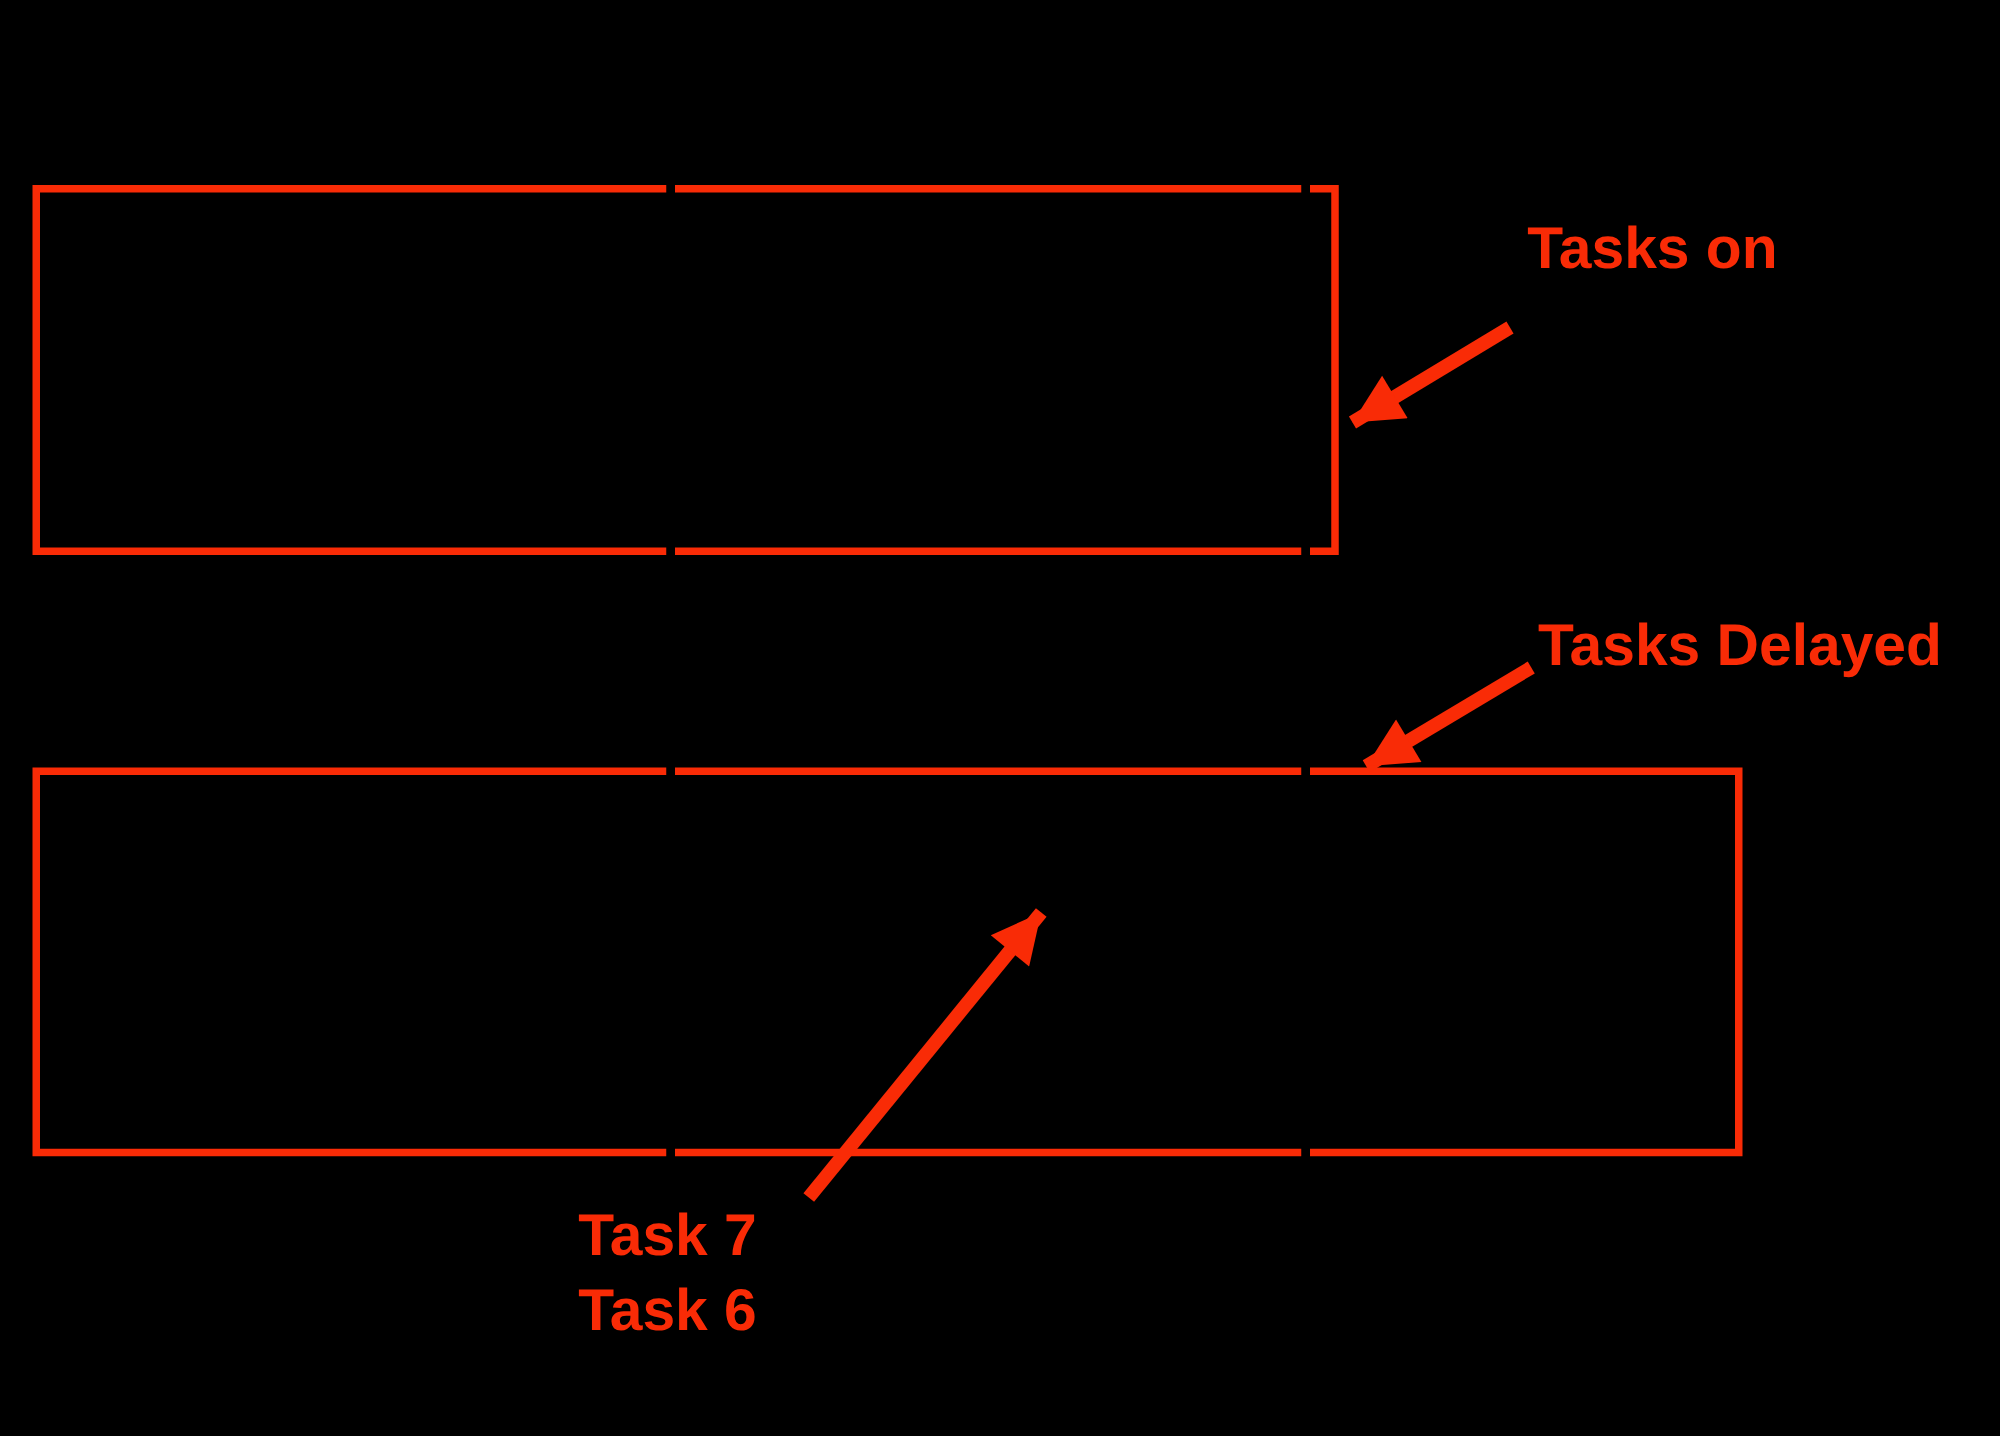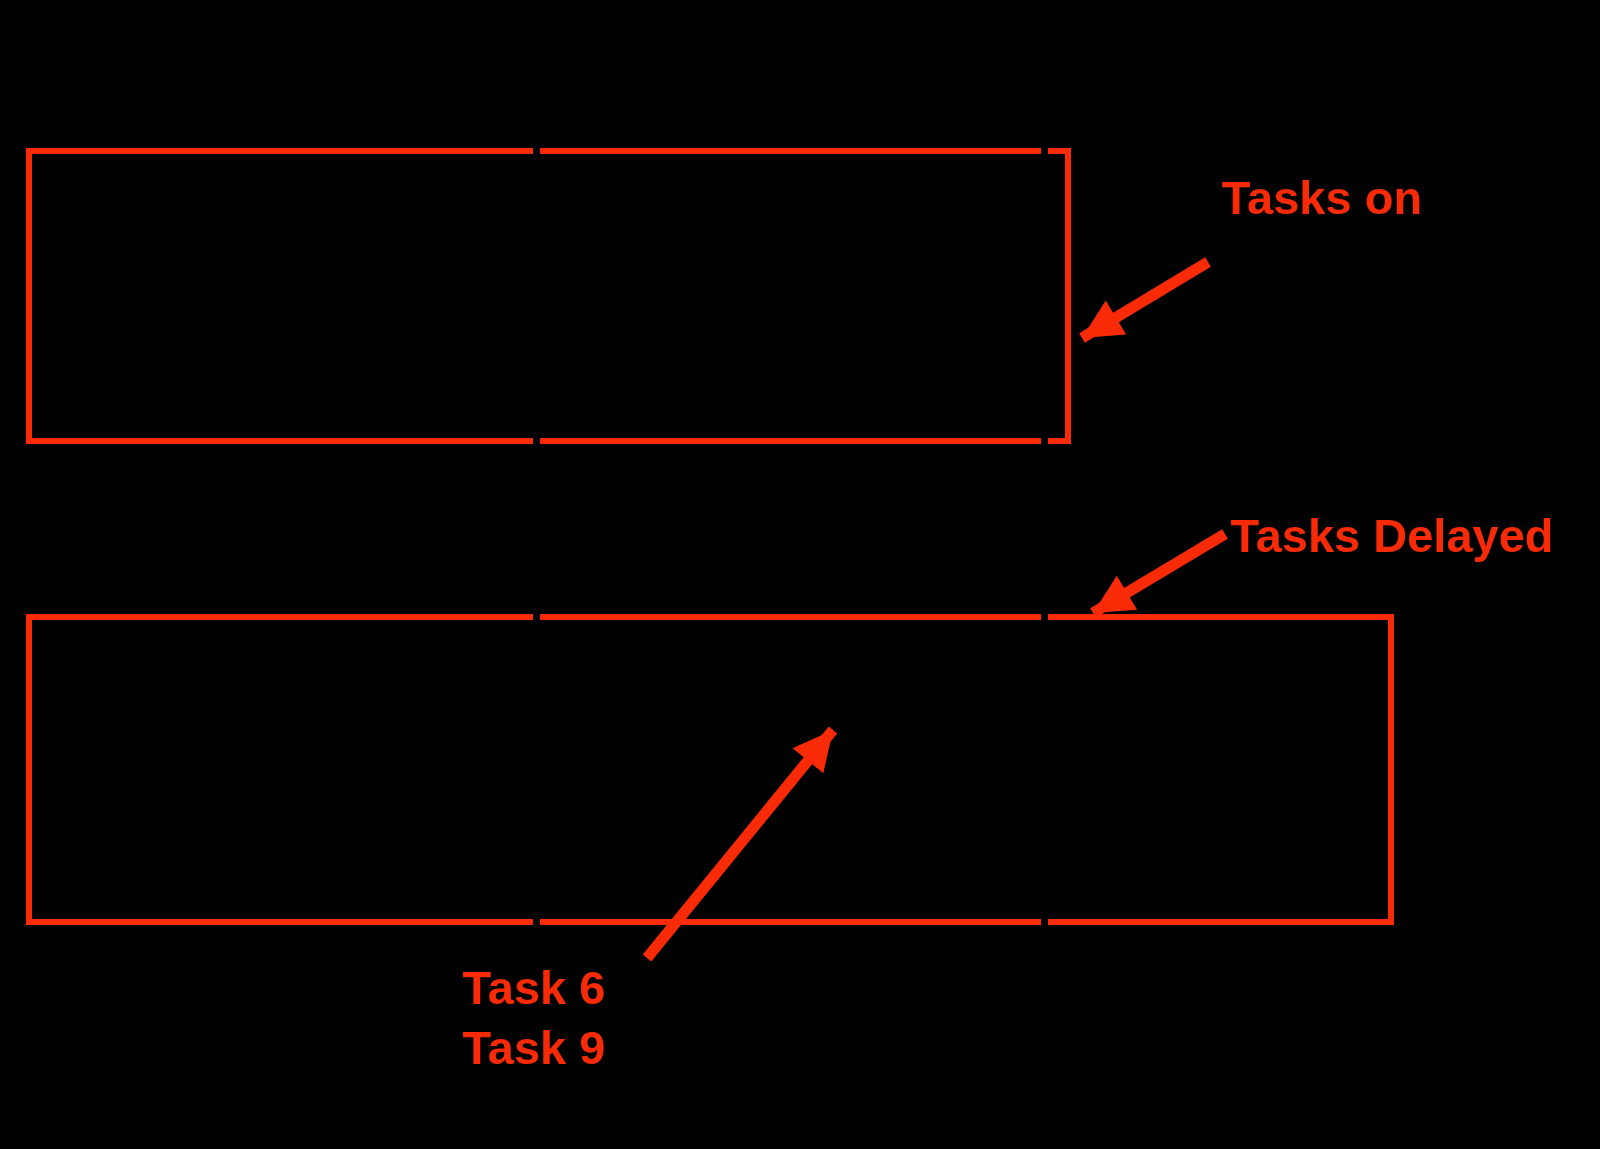--- a/index.html
+++ b/index.html
@@ -36,21 +36,21 @@
     color: var(--accent);
     font-weight: bold;
     font-size: 47px;
     line-height: 56px;
     text-align: center;
     width: 400px;
     white-space: nowrap;
   }
   .label span { display: block; }
   .label-on-schedule { left: 1122px; top: 170px; }
-  .label-delayed     { left: 1192px; top: 508px; }
+  .label-delayed     { left: 1192px; top: 488px; }
   .label-dependency  { left: 334px;  top: 958px; line-height: 60px; }
   .arrows-layer {
     position: absolute;
     left: 0; top: 0;
     width: 1600px; height: 1149px;
     pointer-events: none;
   }
   .arrow-shaft {
     stroke: var(--accent);
     stroke-width: 11px;
@@ -89,17 +89,17 @@
 
   <div class="label label-on-schedule">
     <span>Tasks on</span>
   </div>
 
   <div class="label label-delayed">
     <span>Tasks Delayed</span>
   </div>
 
   <div class="label label-dependency">
+    <span>Task 7</span>
     <span>Task 6</span>
-    <span>Task 9</span>
   </div>
 
 </div>
 
 </body></html>

